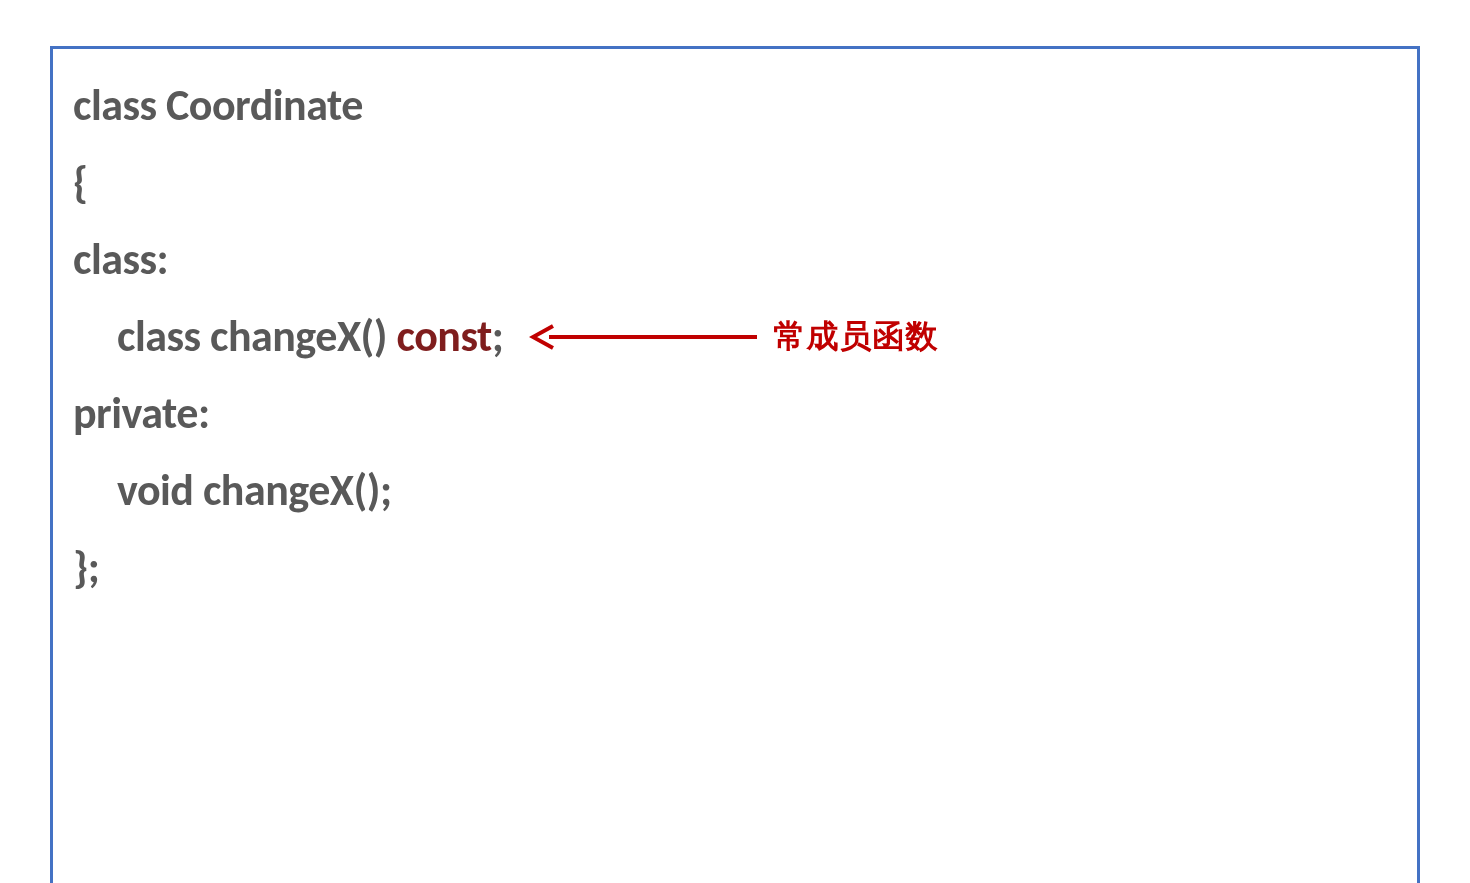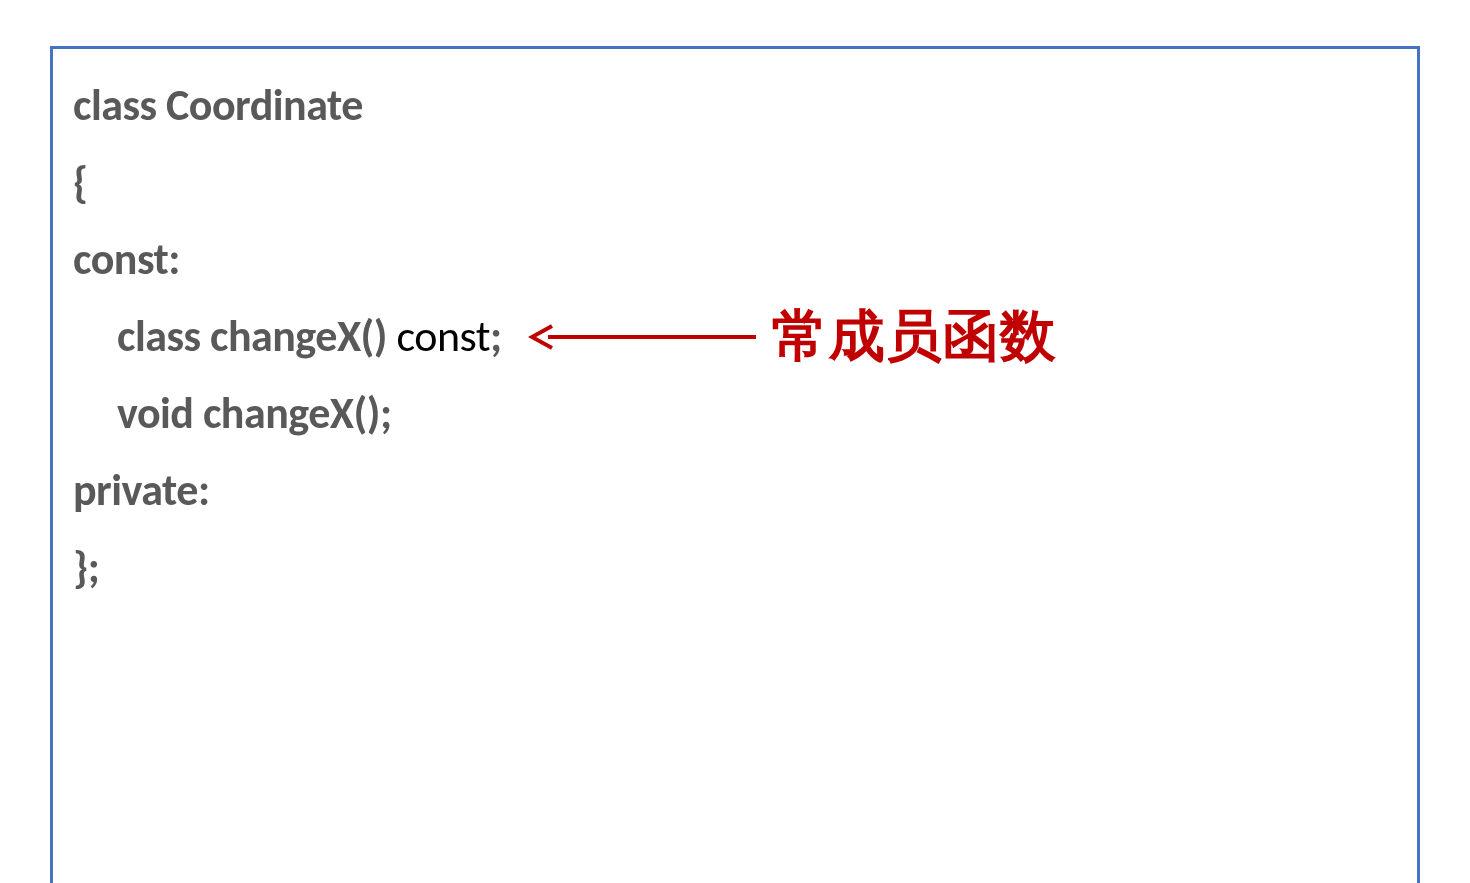--- a/index.html
+++ b/index.html
@@ -27,59 +27,59 @@
       font-size: 44px;
       color: #595959;
       line-height: 1.75;
       white-space: pre;
       letter-spacing: -0.5px;
     }
     .indent {
       padding-left: 44px;
     }
     .keyword-const {
-      color: #000000;
-      font-weight: 400;
+      color: #7f1d1d;
+      font-weight: 700;
     }
     .annotation-row {
       display: flex;
       align-items: center;
     }
     .arrow-container {
       display: inline-flex;
       align-items: center;
       margin-left: 26px;
       margin-right: 14px;
     }
     .arrow-svg {
       display: block;
     }
     .annotation-text {
       color: #c00000;
       font-weight: 700;
-      font-size: 56px;
+      font-size: 32px;
       font-family: "Microsoft YaHei", "SimHei", "Heiti SC", sans-serif;
       letter-spacing: 1px;
     }
   </style>
 </head>
 <body>
 
 <div class="code-box">
   <div class="code-line">class Coordinate</div>
   <div class="code-line">{</div>
-  <div class="code-line">const:</div>
+  <div class="code-line">class:</div>
 
   <div class="annotation-row">
     <div class="code-line indent"><span>class changeX() </span><span class="keyword-const">const</span><span>;</span></div>
     <span class="arrow-container">
       <svg class="arrow-svg" width="230" height="30" viewBox="0 0 230 30">
         <line x1="20" y1="15" x2="228" y2="15" stroke="#c00000" stroke-width="4"></line>
         <polyline points="24,4 4,15 24,26" fill="none" stroke="#c00000" stroke-width="4" stroke-linecap="butt"></polyline>
       </svg>
     </span>
     <span class="annotation-text">常成员函数</span>
   </div>
 
+  <div class="code-line">private:</div>
   <div class="code-line indent">void changeX();</div>
-  <div class="code-line">private:</div>
   <div class="code-line">};</div>
 </div>
 
 </body></html>

